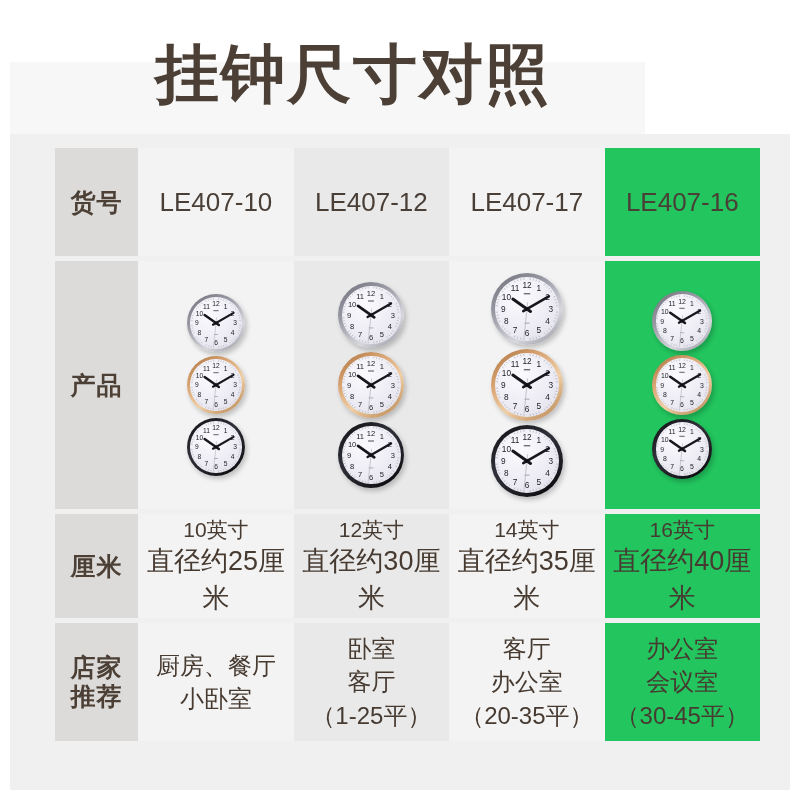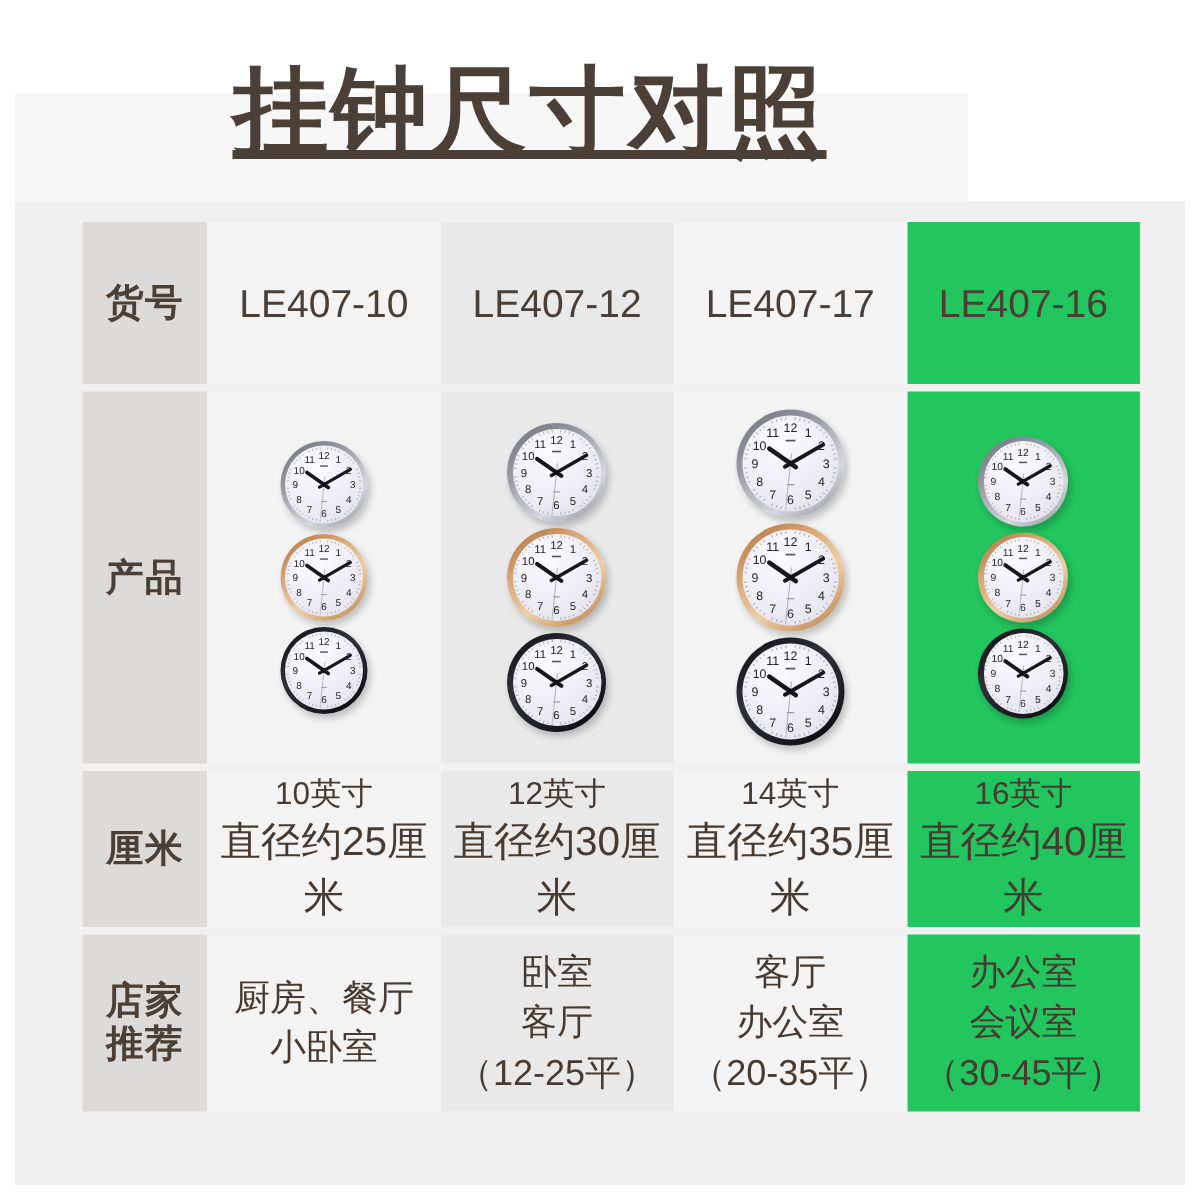--- a/index.html
+++ b/index.html
@@ -14,21 +14,21 @@
   .page{position:absolute;inset:0;}
 
   
   .title-band{
     position:absolute;left:10px;top:62px;width:635px;height:72px;
     background:#f7f7f7;
   }
   .title{
     position:absolute;left:155px;top:34px;width:520px;height:80px;
     font-size:64px;line-height:80px;font-weight:bold;
-    color:#4c4036;letter-spacing:2px;white-space:nowrap;text-decoration:underline;
+    color:#4c4036;letter-spacing:2px;white-space:nowrap;
   }
 
   
   .panel{
     position:absolute;left:10px;top:134px;width:780px;height:656px;
     background:#f0f0f0;
   }
 
   .table{
     position:absolute;left:55px;top:148px;width:705px;
@@ -1029,21 +1029,21 @@
         <td class="c-a cell">
             <div>
               <div class="rec-line">厨房、餐厅</div>
               <div class="rec-line">小卧室</div>
             </div>
           </td>
         <td class="c-b cell">
             <div>
               <div class="rec-line">卧室</div>
               <div class="rec-line">客厅</div>
-              <div class="rec-line">（12-25平）</div>
+              <div class="rec-line">（1-25平）</div>
             </div>
           </td>
         <td class="c-c cell">
             <div>
               <div class="rec-line">客厅</div>
               <div class="rec-line">办公室</div>
               <div class="rec-line">（20-35平）</div>
             </div>
           </td>
         <td class="c-d cell">

